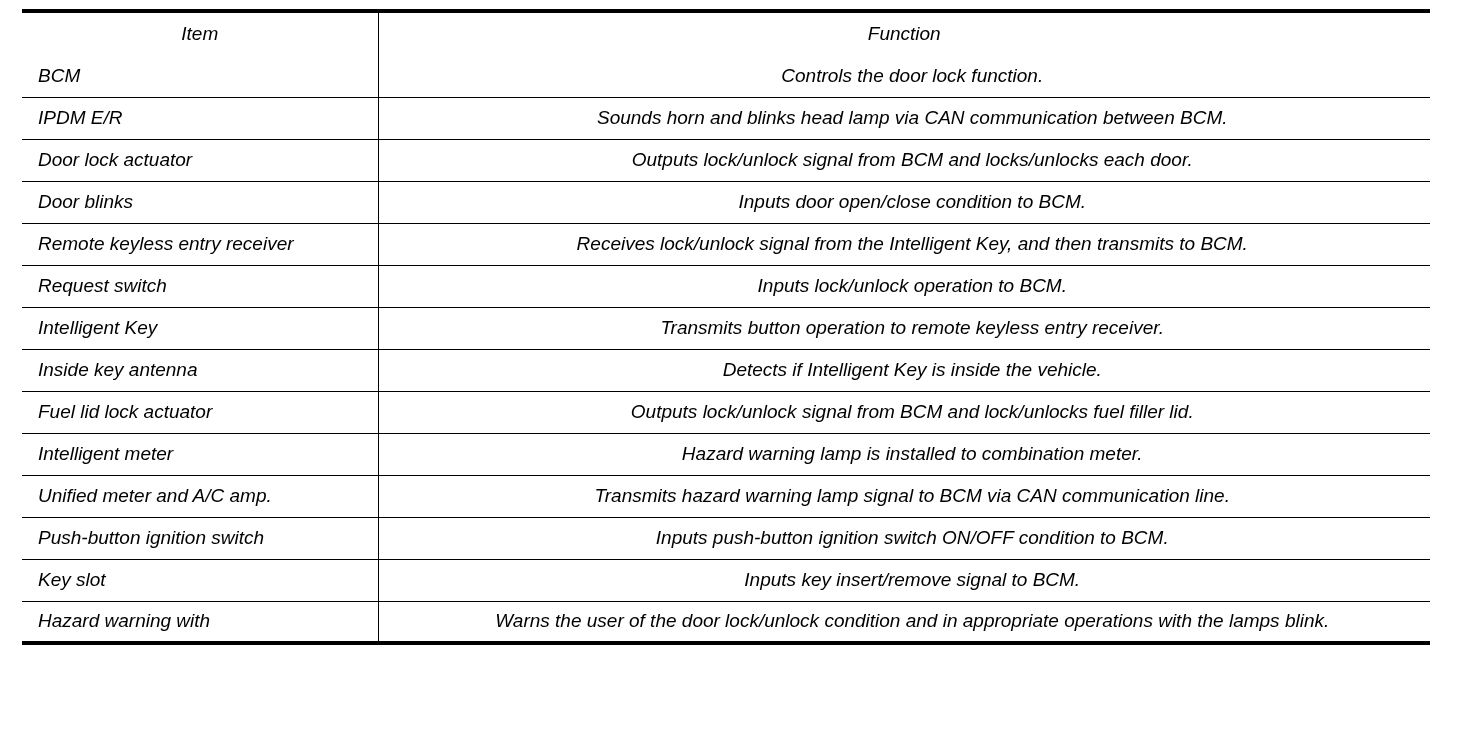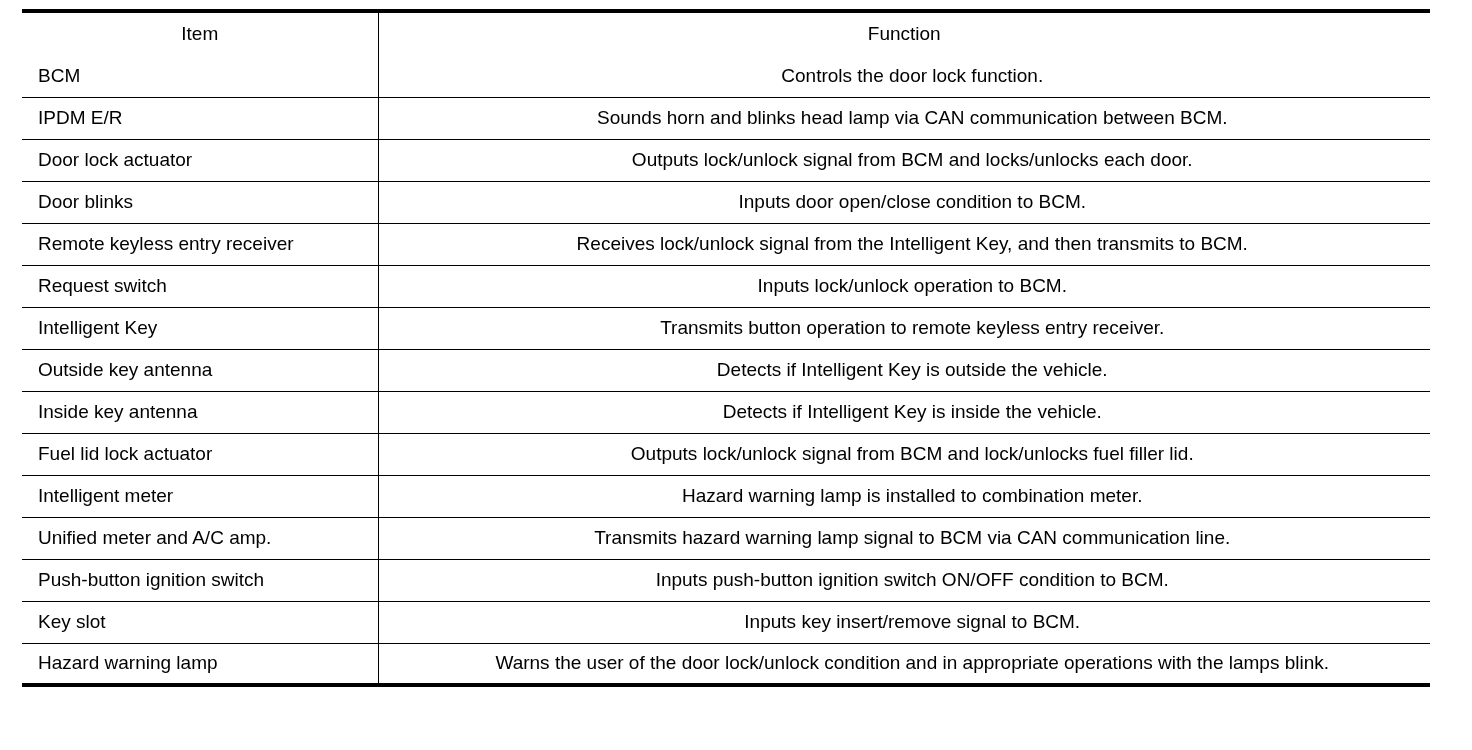--- a/index.html
+++ b/index.html
@@ -14,20 +14,21 @@
     font-family: "Liberation Sans", sans-serif;
     color: #000000;
     overflow: hidden;
   }
 
   .page {
     position: relative;
     width: 1472px;
     height: 750px;
     background: #ffffff;
+    font-style: italic;
   }
 
   .table-wrap {
     position: absolute;
     left: 22px;
     top: 9px;
     width: 1408px;
   }
 
   table.func-table {
@@ -172,28 +173,20 @@
           <tr>
             <td class="cell-item">
               <span class="cell-text">Intelligent Key</span>
             </td>
             <td class="cell-func">
               <span class="cell-text">Transmits button operation to remote keyless entry receiver.</span>
             </td>
           </tr>
           <tr>
             <td class="cell-item">
-              <span class="cell-text">Outside key antenna</span>
-            </td>
-            <td class="cell-func">
-              <span class="cell-text">Detects if Intelligent Key is outside the vehicle.</span>
-            </td>
-          </tr>
-          <tr>
-            <td class="cell-item">
               <span class="cell-text">Inside key antenna</span>
             </td>
             <td class="cell-func">
               <span class="cell-text">Detects if Intelligent Key is inside the vehicle.</span>
             </td>
           </tr>
           <tr>
             <td class="cell-item">
               <span class="cell-text">Fuel lid lock actuator</span>
             </td>
@@ -228,21 +221,21 @@
           <tr>
             <td class="cell-item">
               <span class="cell-text">Key slot</span>
             </td>
             <td class="cell-func">
               <span class="cell-text">Inputs key insert/remove signal to BCM.</span>
             </td>
           </tr>
           <tr>
             <td class="cell-item">
-              <span class="cell-text">Hazard warning lamp</span>
+              <span class="cell-text">Hazard warning with</span>
             </td>
             <td class="cell-func">
               <span class="cell-text">Warns the user of the door lock/unlock condition and in appropriate operations with the lamps blink.</span>
             </td>
           </tr>
         </tbody>
     </table>
   </div>
 </div>
 

